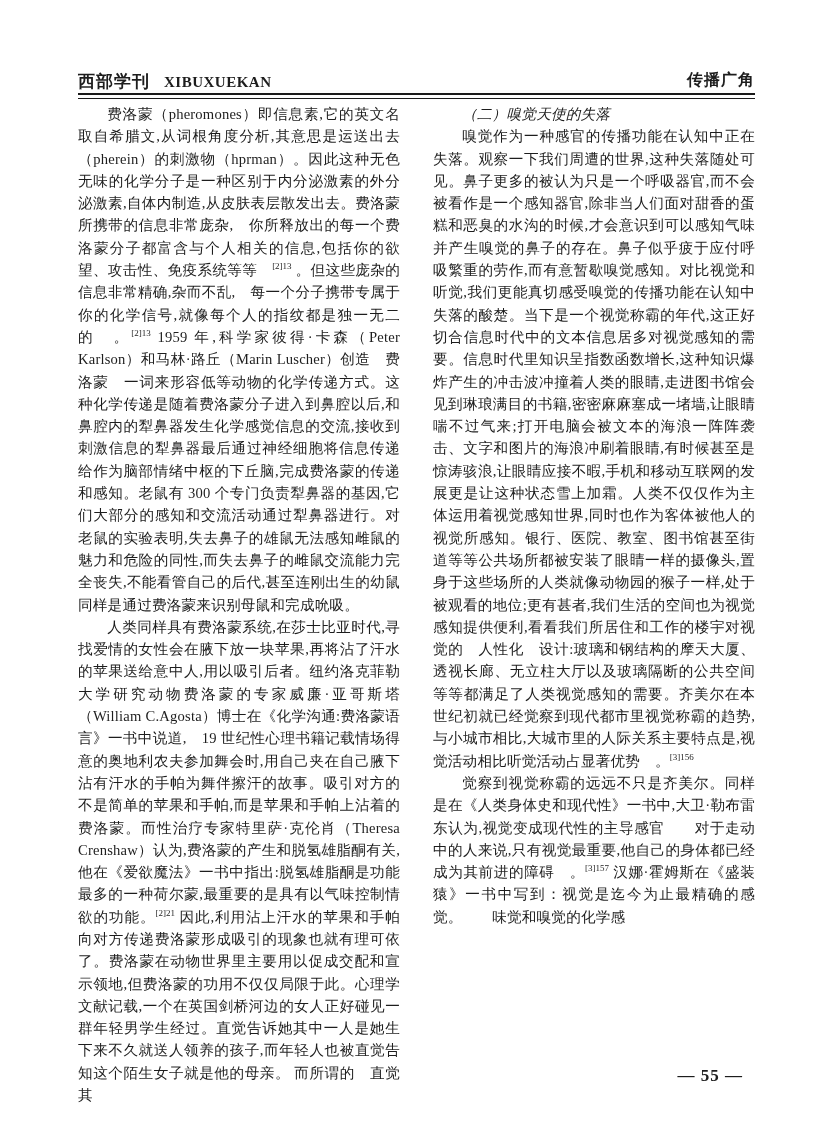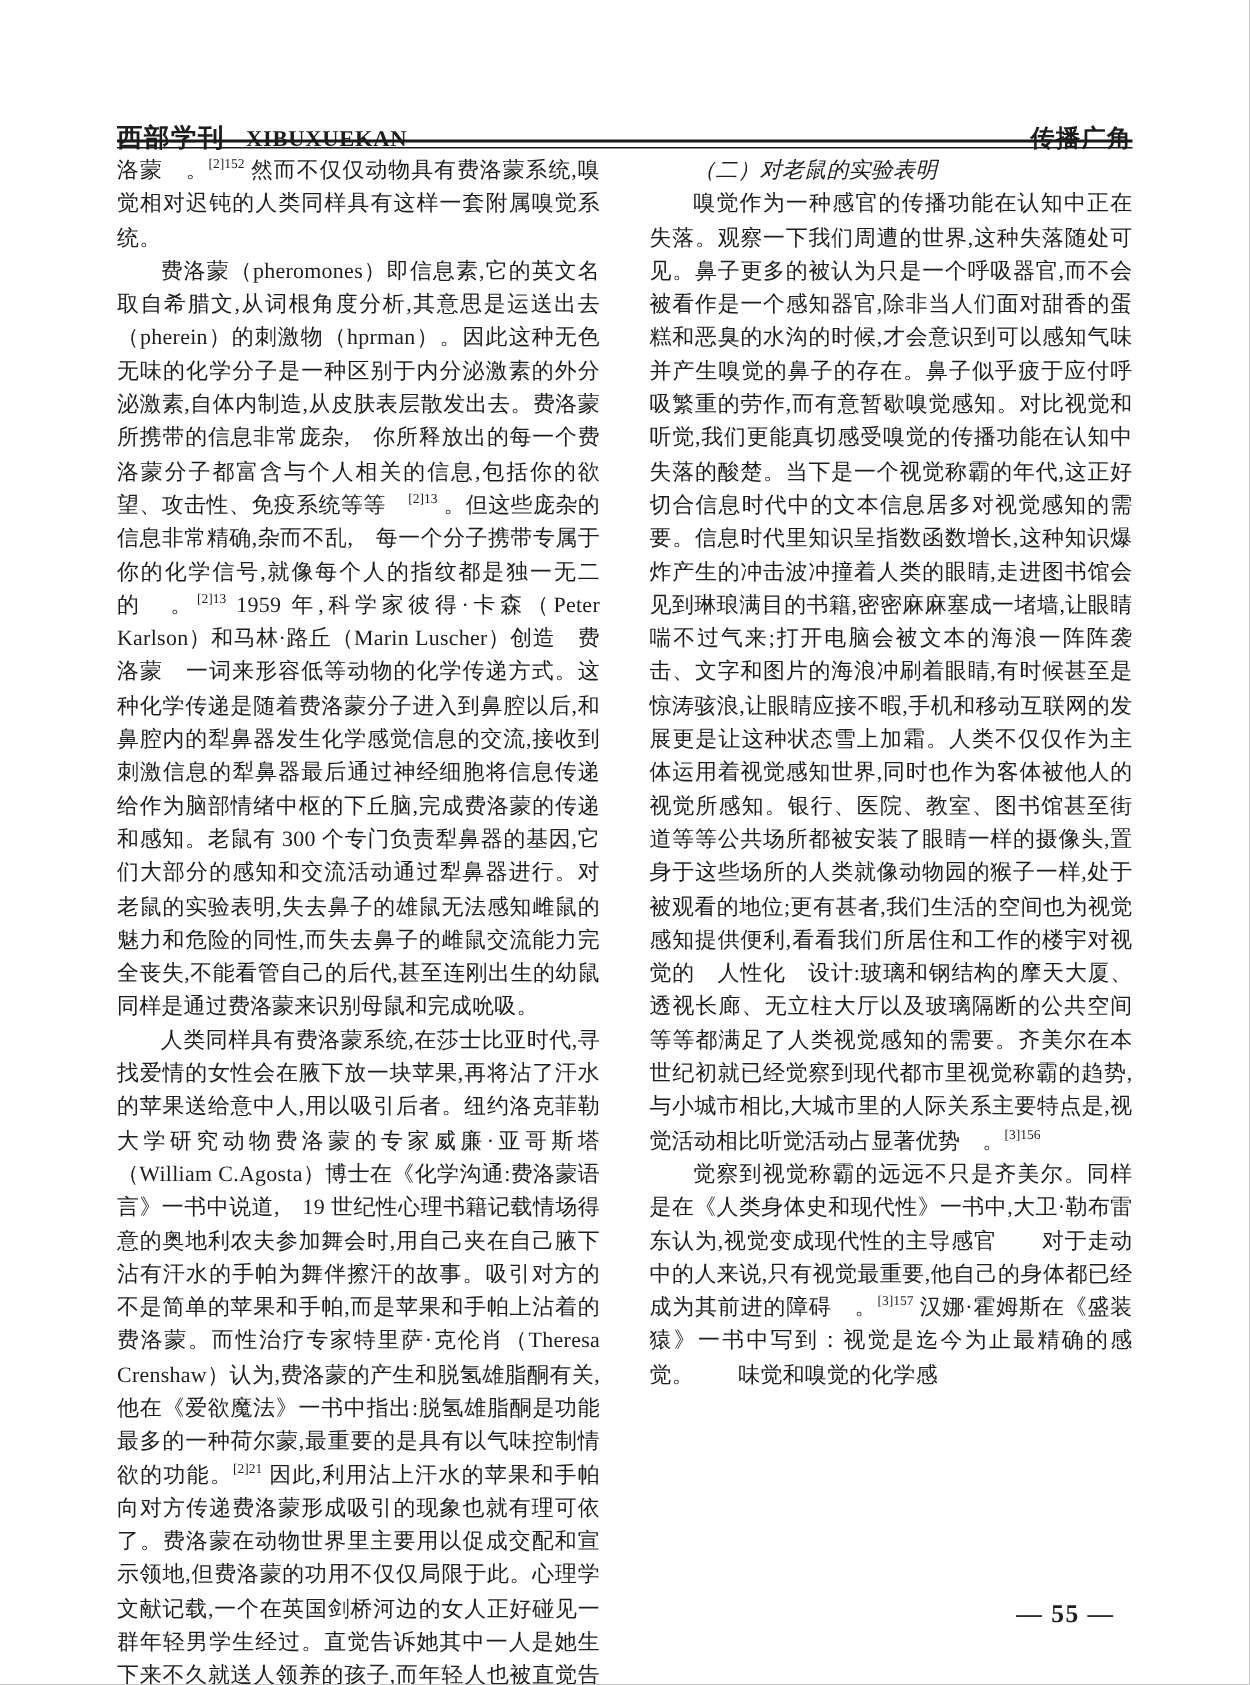--- a/index.html
+++ b/index.html
@@ -7,22 +7,22 @@
     position: relative;
     width: 833px; height: 1123px;
     margin: 0 auto;
     background: #ffffff;
     color: #1d1d1d;
     font-family: "Liberation Serif", "DejaVu Serif", serif;
     overflow: hidden;
   }
   .header {
     position: absolute;
-    left: 78px; width: 677px; top: 80px;
-    display: flex; justify-content: space-between; align-items: flex-end;
+    left: 78px; width: 677px; top: 70px;
+    display: flex; justify-content: space-between; align-items: flex-start;
   }
   .journal-title-cn {
     font-family: "Liberation Sans", "DejaVu Sans", sans-serif;
     font-weight: bold; font-size: 17px; letter-spacing: 1px;
   }
   .journal-title-en {
     font-family: "Liberation Serif", "DejaVu Serif", serif;
     font-weight: bold; font-size: 15px; margin-left: 14px; letter-spacing: 0.5px;
   }
   .section-label {
@@ -72,26 +72,25 @@
     <div>
       <span class="journal-title-cn">西部学刊</span><span class="journal-title-en">XIBUXUEKAN</span>
     </div>
     <div class="section-label">传播广角</div>
   </div>
 
   <div class="header-rule"></div>
 
   <div class="content">
     <div class="col">
-        <p class="cont">洛蒙　。<sup>[2]152</sup> 然而不仅仅动物具有费洛蒙系统,嗅觉相对迟钝的人类同样具有这样一套附属嗅觉系统。</p>
         <p>费洛蒙（pheromones）即信息素,它的英文名取自希腊文,从词根角度分析,其意思是运送出去（pherein）的刺激物（hprman）。因此这种无色无味的化学分子是一种区别于内分泌激素的外分泌激素,自体内制造,从皮肤表层散发出去。费洛蒙所携带的信息非常庞杂,　你所释放出的每一个费洛蒙分子都富含与个人相关的信息,包括你的欲望、攻击性、免疫系统等等　<sup>[2]13</sup> 。但这些庞杂的信息非常精确,杂而不乱,　每一个分子携带专属于你的化学信号,就像每个人的指纹都是独一无二的　。<sup>[2]13</sup> 1959 年,科学家彼得·卡森（Peter Karlson）和马林·路丘（Marin Luscher）创造　费洛蒙　一词来形容低等动物的化学传递方式。这种化学传递是随着费洛蒙分子进入到鼻腔以后,和鼻腔内的犁鼻器发生化学感觉信息的交流,接收到刺激信息的犁鼻器最后通过神经细胞将信息传递给作为脑部情绪中枢的下丘脑,完成费洛蒙的传递和感知。老鼠有 300 个专门负责犁鼻器的基因,它们大部分的感知和交流活动通过犁鼻器进行。对老鼠的实验表明,失去鼻子的雄鼠无法感知雌鼠的魅力和危险的同性,而失去鼻子的雌鼠交流能力完全丧失,不能看管自己的后代,甚至连刚出生的幼鼠同样是通过费洛蒙来识别母鼠和完成吮吸。</p>
         <p>人类同样具有费洛蒙系统,在莎士比亚时代,寻找爱情的女性会在腋下放一块苹果,再将沾了汗水的苹果送给意中人,用以吸引后者。纽约洛克菲勒大学研究动物费洛蒙的专家威廉·亚哥斯塔（William C.Agosta）博士在《化学沟通:费洛蒙语言》一书中说道,　19 世纪性心理书籍记载情场得意的奥地利农夫参加舞会时,用自己夹在自己腋下沾有汗水的手帕为舞伴擦汗的故事。吸引对方的不是简单的苹果和手帕,而是苹果和手帕上沾着的费洛蒙。而性治疗专家特里萨·克伦肖（Theresa Crenshaw）认为,费洛蒙的产生和脱氢雄脂酮有关,他在《爱欲魔法》一书中指出:脱氢雄脂酮是功能最多的一种荷尔蒙,最重要的是具有以气味控制情欲的功能。<sup>[2]21</sup> 因此,利用沾上汗水的苹果和手帕向对方传递费洛蒙形成吸引的现象也就有理可依了。费洛蒙在动物世界里主要用以促成交配和宣示领地,但费洛蒙的功用不仅仅局限于此。心理学文献记载,一个在英国剑桥河边的女人正好碰见一群年轻男学生经过。直觉告诉她其中一人是她生下来不久就送人领养的孩子,而年轻人也被直觉告知这个陌生女子就是他的母亲。 而所谓的　直觉　其</p>
       </div>
     <div class="col">
-        <p class="kaiti">（二）对老鼠的实验表明</p>
+        <p class="kaiti">（二）嗅觉天使的失落</p>
         <p>嗅觉作为一种感官的传播功能在认知中正在失落。观察一下我们周遭的世界,这种失落随处可见。鼻子更多的被认为只是一个呼吸器官,而不会被看作是一个感知器官,除非当人们面对甜香的蛋糕和恶臭的水沟的时候,才会意识到可以感知气味并产生嗅觉的鼻子的存在。鼻子似乎疲于应付呼吸繁重的劳作,而有意暂歇嗅觉感知。对比视觉和听觉,我们更能真切感受嗅觉的传播功能在认知中失落的酸楚。当下是一个视觉称霸的年代,这正好切合信息时代中的文本信息居多对视觉感知的需要。信息时代里知识呈指数函数增长,这种知识爆炸产生的冲击波冲撞着人类的眼睛,走进图书馆会见到琳琅满目的书籍,密密麻麻塞成一堵墙,让眼睛喘不过气来;打开电脑会被文本的海浪一阵阵袭击、文字和图片的海浪冲刷着眼睛,有时候甚至是惊涛骇浪,让眼睛应接不暇,手机和移动互联网的发展更是让这种状态雪上加霜。人类不仅仅作为主体运用着视觉感知世界,同时也作为客体被他人的视觉所感知。银行、医院、教室、图书馆甚至街道等等公共场所都被安装了眼睛一样的摄像头,置身于这些场所的人类就像动物园的猴子一样,处于被观看的地位;更有甚者,我们生活的空间也为视觉感知提供便利,看看我们所居住和工作的楼宇对视觉的　人性化　设计:玻璃和钢结构的摩天大厦、透视长廊、无立柱大厅以及玻璃隔断的公共空间等等都满足了人类视觉感知的需要。齐美尔在本世纪初就已经觉察到现代都市里视觉称霸的趋势,　与小城市相比,大城市里的人际关系主要特点是,视觉活动相比听觉活动占显著优势　。<sup>[3]156</sup></p>
         <p>觉察到视觉称霸的远远不只是齐美尔。同样是在《人类身体史和现代性》一书中,大卫·勒布雷东认为,视觉变成现代性的主导感官　　对于走动中的人来说,只有视觉最重要,他自己的身体都已经成为其前进的障碍　。<sup>[3]157</sup> 汉娜·霍姆斯在《盛装猿》一书中写到：视觉是迄今为止最精确的感觉。　　味觉和嗅觉的化学感</p>
       </div>
   </div>
 
   <div class="page-number">— 55 —</div>
 
 </div>
 
 </body></html>

